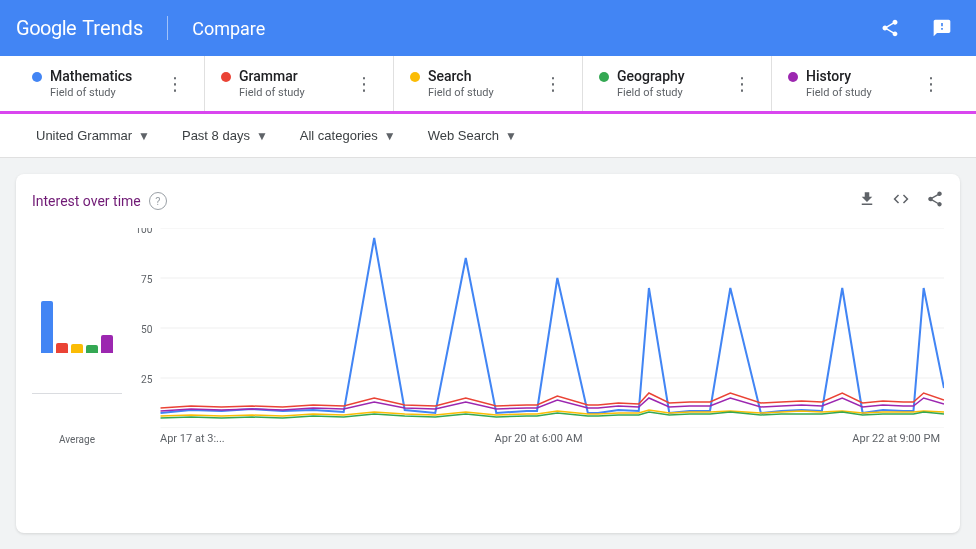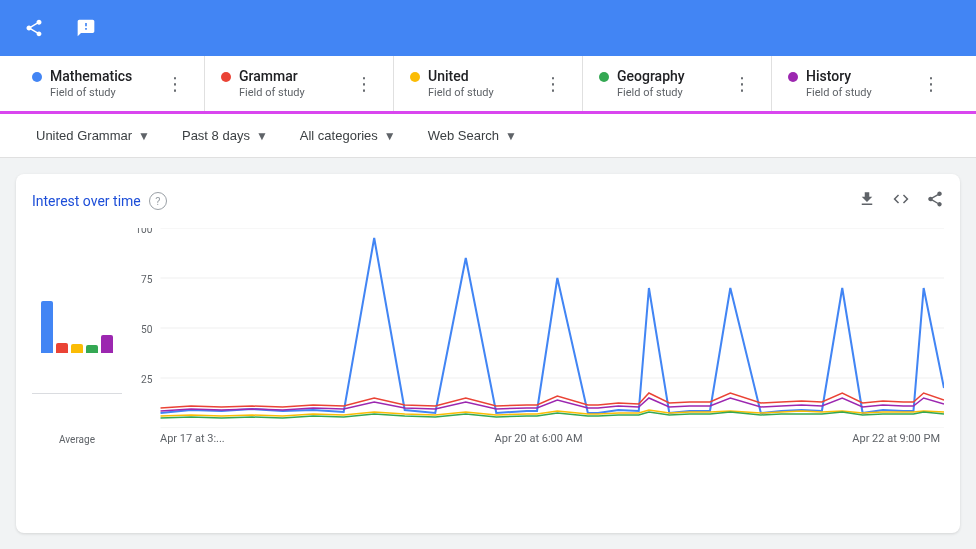--- a/index.html
+++ b/index.html
@@ -177,21 +177,21 @@
       justify-content: space-between;
       margin-bottom: 16px;
     }
     .chart-title-area {
       display: flex;
       align-items: center;
       gap: 8px;
     }
     .chart-title {
       font-size: 14px;
-      color: #1d4ed8;
+      color: #701a75;
     }
     .help-icon {
       width: 18px;
       height: 18px;
       border-radius: 50%;
       border: 1.5px solid #9aa0a6;
       display: flex;
       align-items: center;
       justify-content: center;
       font-size: 11px;
@@ -237,20 +237,30 @@
       font-size: 11px;
       color: #5f6368;
     }
   </style>
 </head>
 <body>
 
 <div class="app-container">
 
   <div class="header">
+    <div class="header-left">
+      <div class="google-trends-logo">
+        <span class="logo-google">
+          <span style="color:#fff">G</span><span style="color:#fff">o</span><span style="color:#fff">o</span><span style="color:#fff">g</span><span style="color:#fff">l</span><span style="color:#fff">e</span>
+        </span>
+        <span class="logo-trends" style="color:white;font-size:20px;margin-left:2px;">Trends</span>
+      </div>
+      <div class="header-divider"></div>
+      <span class="header-title">Compare</span>
+    </div>
     <div class="header-icons">
       <button class="header-icon-btn">
         <svg width="20" height="20" viewBox="0 0 24 24" fill="white">
             <path d="M18 16.08c-.76 0-1.44.3-1.96.77L8.91 12.7c.05-.23.09-.46.09-.7s-.04-.47-.09-.7l7.05-4.11c.54.5 1.25.81 2.04.81 1.66 0 3-1.34 3-3s-1.34-3-3-3-3 1.34-3 3c0 .24.04.47.09.7L8.04 9.81C7.5 9.31 6.79 9 6 9c-1.66 0-3 1.34-3 3s1.34 3 3 3c.79 0 1.5-.31 2.04-.81l7.12 4.16c-.05.21-.08.43-.08.65 0 1.61 1.31 2.92 2.92 2.92 1.61 0 2.92-1.31 2.92-2.92s-1.31-2.92-2.92-2.92z"></path>
           </svg>
       </button>
       <button class="header-icon-btn">
         <svg width="20" height="20" viewBox="0 0 24 24" fill="white">
             <path d="M20 2H4c-1.1 0-1.99.9-1.99 2L2 22l4-4h14c1.1 0 2-.9 2-2V4c0-1.1-.9-2-2-2zm-7 12h-2v-2h2v2zm0-4h-2V6h2v4z"></path>
           </svg>
@@ -281,21 +291,21 @@
             <span class="term-category">Field of study</span>
           </div>
         </div>
         <button class="term-menu-btn">⋮</button>
       </div>
 
       <div class="compare-term">
         <div class="term-info">
           <div class="term-dot" style="background-color:#fbbc05;"></div>
           <div class="term-text">
-            <span class="term-name">United</span>
+            <span class="term-name">Search</span>
             <span class="term-category">Field of study</span>
           </div>
         </div>
         <button class="term-menu-btn">⋮</button>
       </div>
 
       <div class="compare-term">
         <div class="term-info">
           <div class="term-dot" style="background-color:#34a853;"></div>
           <div class="term-text">

